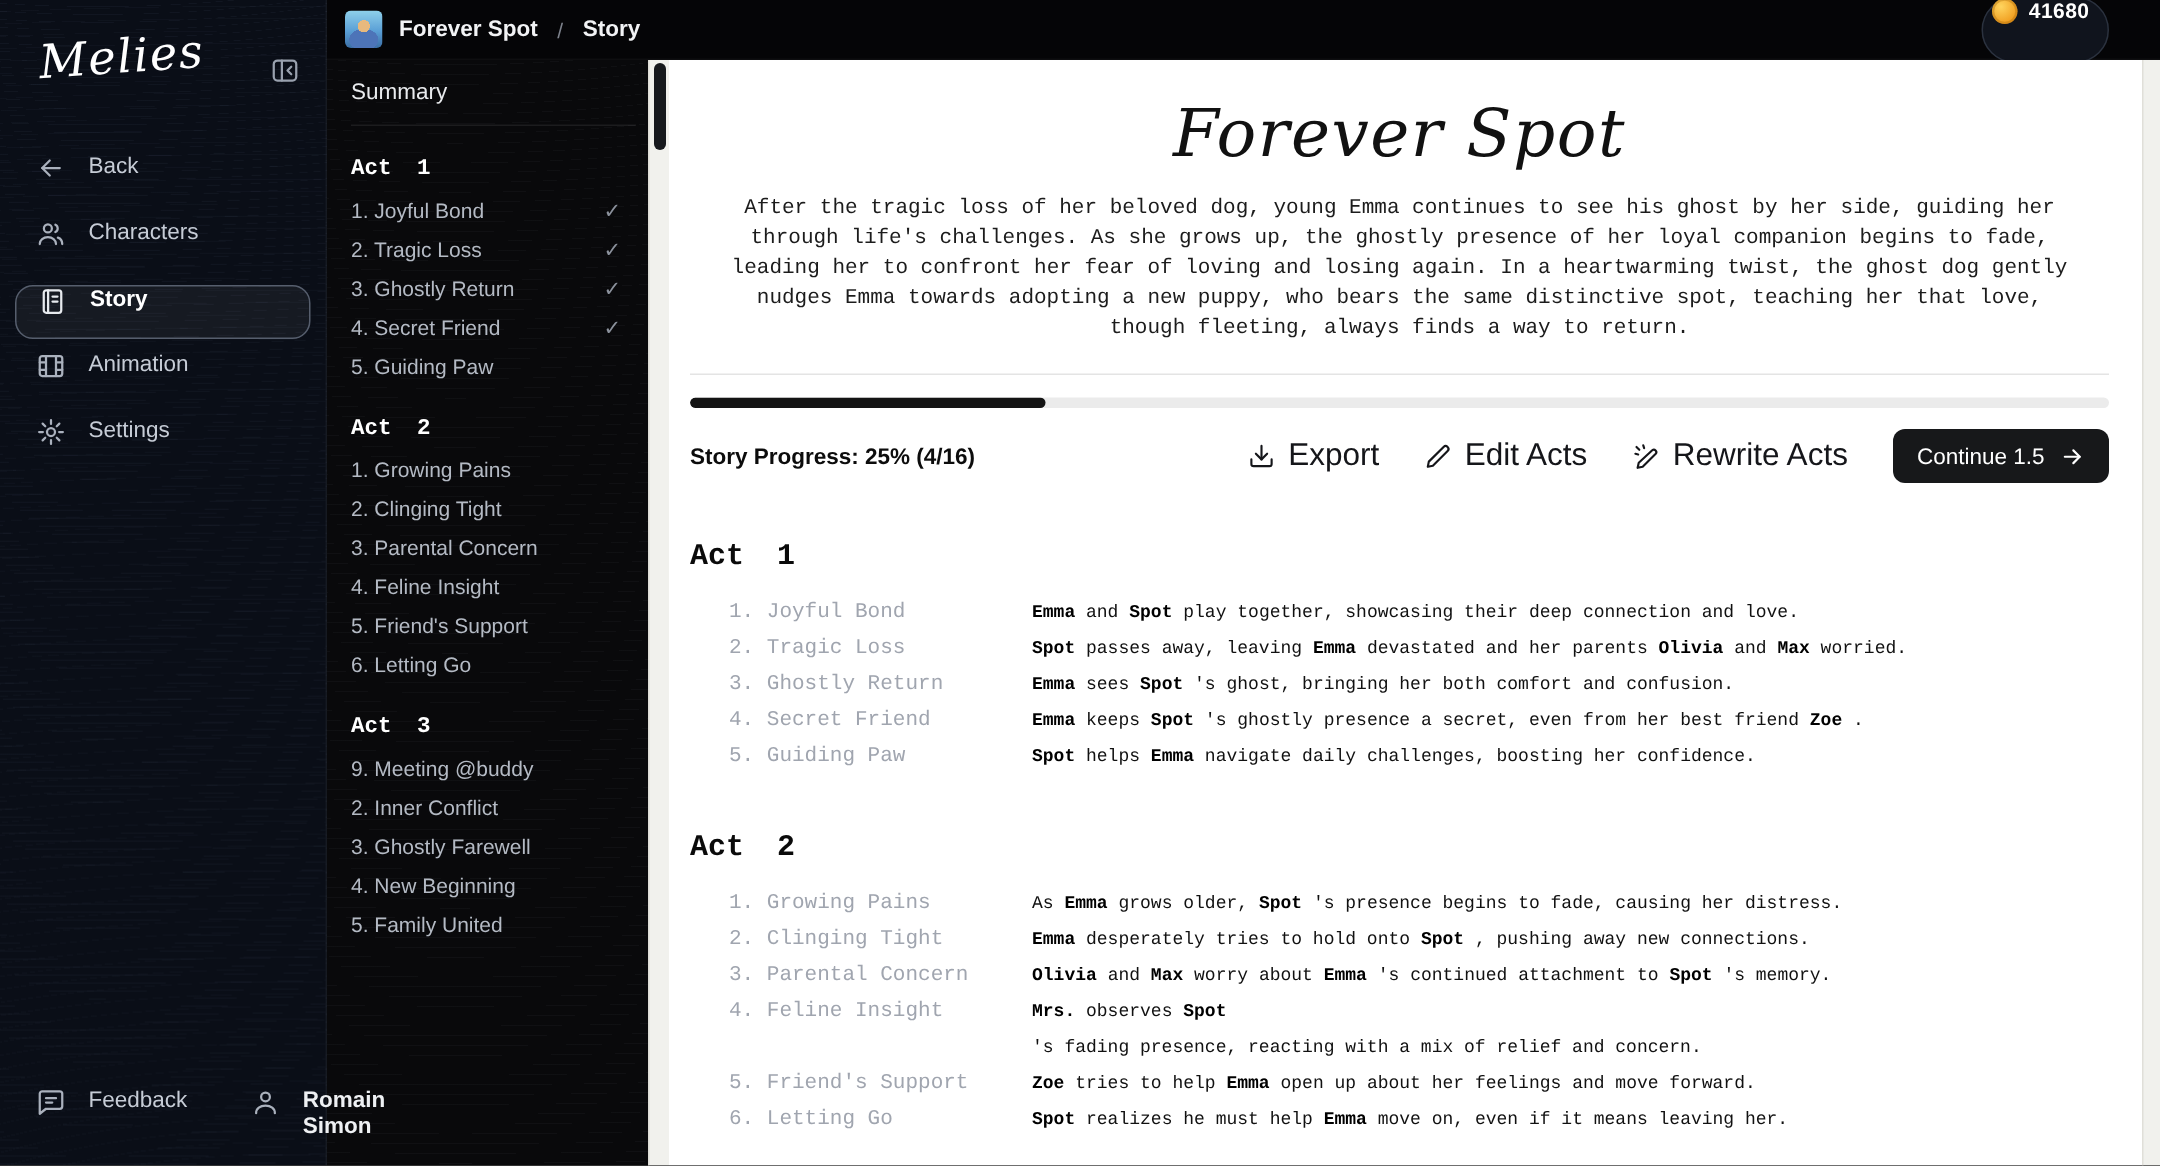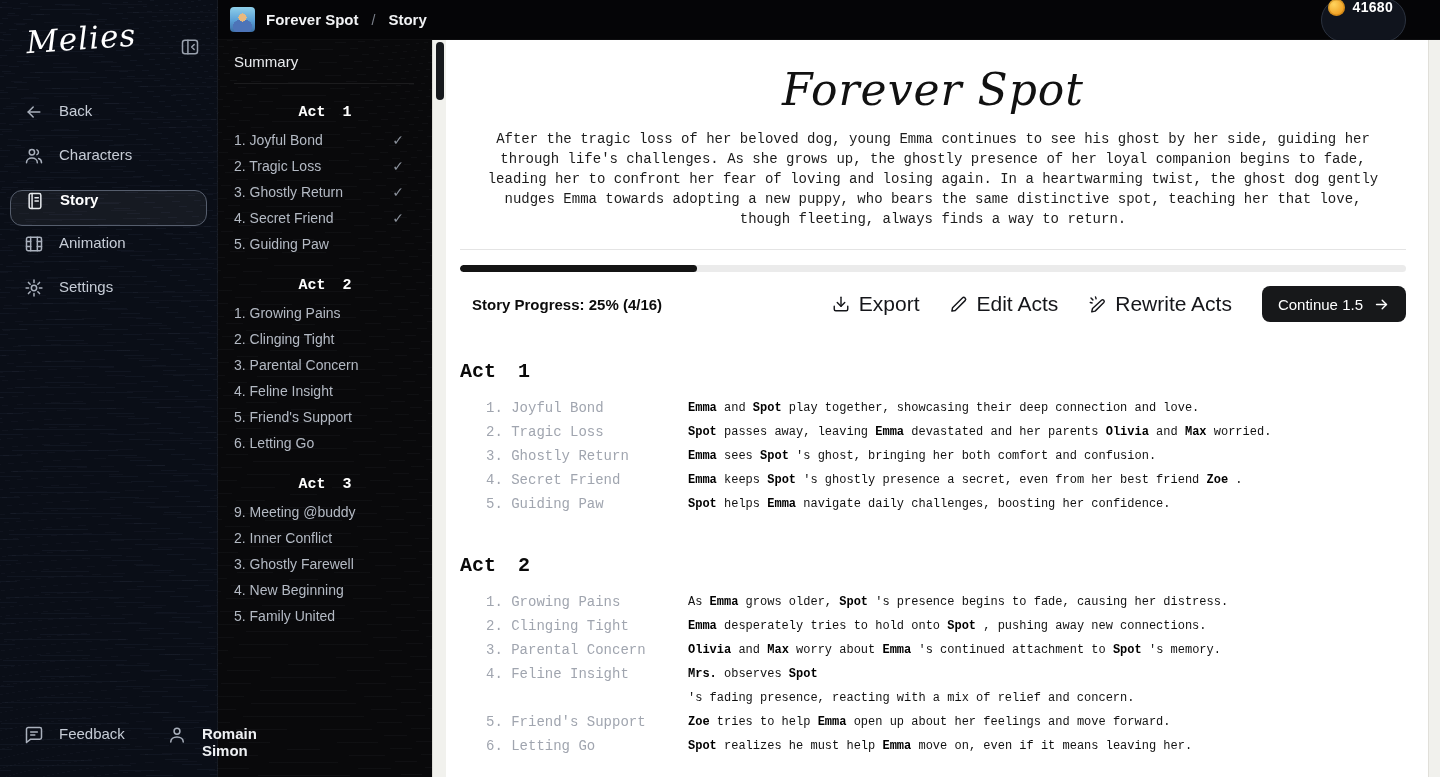--- a/index.html
+++ b/index.html
@@ -70,21 +70,21 @@
     box-shadow:inset 0 0 0 1.5px rgba(160,100,10,.35);
   }
   .credits-num { color:#fff; font-size:14px; font-weight:700; letter-spacing:.3px; }
 
   .content-row { flex:1; display:flex; min-height:0; }
 
   
   .story-nav {
     width:214px; flex:0 0 214px; background-color:#09090b;
     background-image:repeating-radial-gradient(1300px 500px at 40% -20%, rgba(200,210,230,.035) 0 1px, transparent 1px 17px);
-    padding:0 16px 0 16px; overflow:hidden;text-align:center;
+    padding:0 6px 0 16px; overflow:hidden;
   }
   .summary-row {
     height:44px; display:flex; align-items:center;
     color:#e9ebee; font-size:15px; cursor:pointer;
     border-bottom:1px solid rgba(255,255,255,.08); margin-right:2px;
   }
   .nav-act-title {
     font-family:"Liberation Mono", monospace; font-weight:700; font-size:15px;
     color:#fff; word-spacing:8px; margin:20px 0 6px 0;
   }
@@ -103,21 +103,21 @@
     text-align:center; font-family:"DejaVu Serif", serif; font-style:italic;
     font-weight:500; font-size:44px; color:#111; letter-spacing:1px; margin-top:6px;
   }
   .synopsis {
     font-family:"Liberation Mono", monospace; font-size:14px; line-height:20px;
     color:#1c1c1c; text-align:center; max-width:905px; margin:14px auto 0 auto;
   }
   .divider { height:1px; background:#e4e4e4; margin:20px 0 0 0; }
   .progress-track { height:7px; border-radius:4px; background:#ebebeb; margin-top:15px; overflow:hidden; }
   .progress-fill { height:100%; background:#141414; border-radius:4px; }
-  .actions-row { display:flex; align-items:center; margin-top:14px;margin-left:12px; }
+  .actions-row { display:flex; align-items:center; margin-top:14px; }
   .progress-label { font-size:15px; font-weight:700; color:#0c0c0c; }
   .actions { margin-left:auto; display:flex; align-items:center; gap:30px; }
   .text-btn { display:flex; align-items:center; gap:9px; font-size:21px; font-weight:500; color:#15161a; cursor:pointer; background:none; border:none; font-family:inherit; }
   .text-btn .ic { width:18px; height:18px; }
   .continue-btn {
     display:flex; align-items:center; gap:10px; background:#17181a; color:#fff;
     font-size:15px; font-weight:500; border:none; border-radius:8px;
     padding:0 16px; height:36px; cursor:pointer; font-family:inherit;
   }
   .continue-btn .ic { width:17px; height:17px; }

